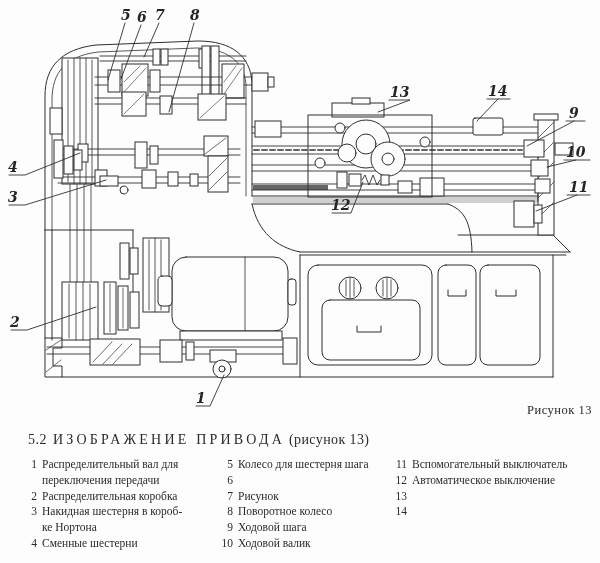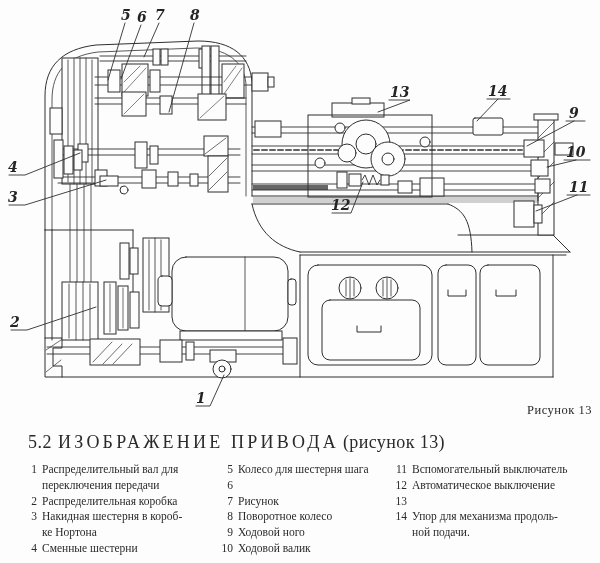--- a/index.html
+++ b/index.html
@@ -20,21 +20,21 @@
     fill:#242424;
   }
   svg text.fig-caption{
     font-family:"Liberation Serif", serif;
     font-size:12.5px;
     letter-spacing:.5px;
     fill:#2a2a2a;
   }
   .text-area{padding:4px 6px 0 28px;}
   .heading{
-    font-size:18px;
+    font-size:14px;
     margin:6px 0 9px 0;
     white-space:nowrap;
   }
   .heading .h-num{letter-spacing:.5px;margin-right:6px;}
   .heading .h-title{letter-spacing:3.2px;}
   .heading .h-suffix{letter-spacing:.4px;margin-left:4px;}
   .legend{display:flex;font-size:11.5px;line-height:15.8px;}
   .legend .col{display:flex;flex-direction:column;}
   .col-1{width:181px;}
   .col-2{width:166px;margin-left:10px;}
@@ -330,21 +330,21 @@
         <div class="item">
           <span class="num">7</span>
           <span class="txt">Рисунок</span>
         </div>
         <div class="item">
           <span class="num">8</span>
           <span class="txt">Поворотное колесо</span>
         </div>
         <div class="item">
           <span class="num">9</span>
-          <span class="txt">Ходовой ного</span>
+          <span class="txt">Ходовой шага</span>
         </div>
         <div class="item">
           <span class="num">10</span>
           <span class="txt">Ходовой валик</span>
         </div>
       </div>
 
       <div class="col col-3">
         <div class="item">
           <span class="num">11</span>
@@ -352,20 +352,18 @@
         </div>
         <div class="item">
           <span class="num">12</span>
           <span class="txt">Автоматическое выключение</span>
         </div>
         <div class="item">
           <span class="num">13</span>
         </div>
         <div class="item">
           <span class="num">14</span>
-          <span class="txt">Упор для механизма продоль-
-ной подачи.</span>
         </div>
       </div>
 
     </div>
   </div>
 </div>
 
 </body></html>

